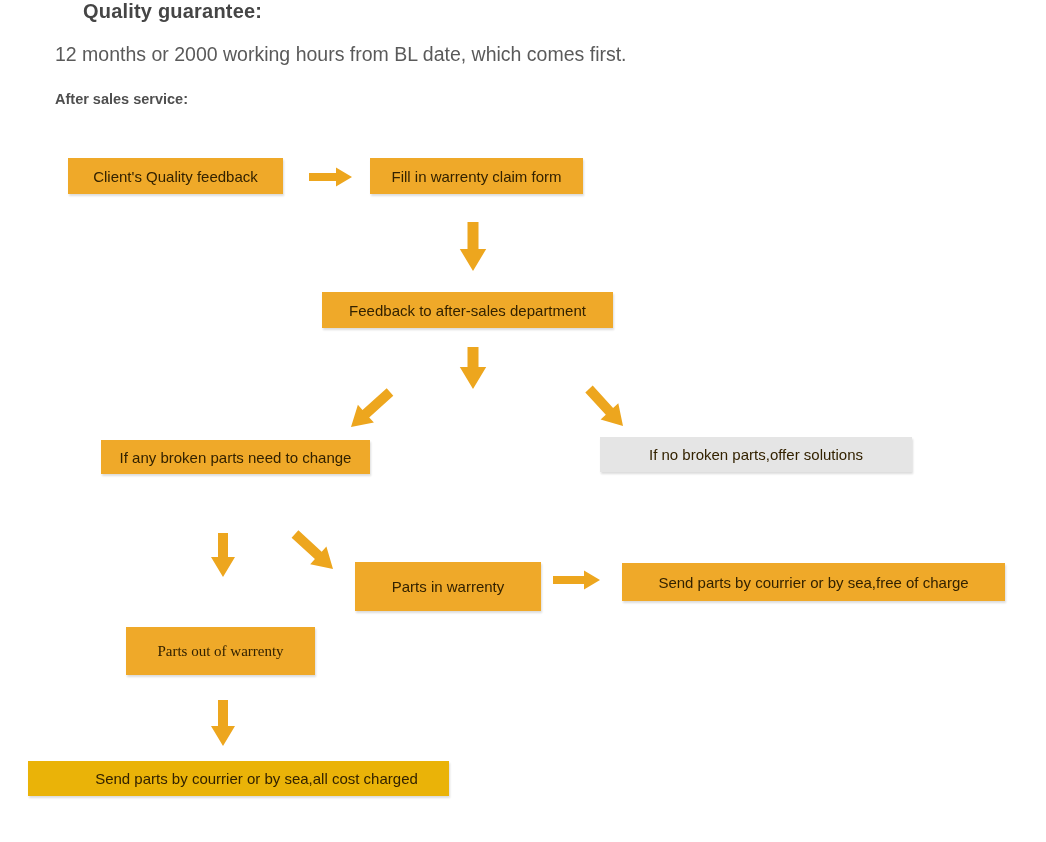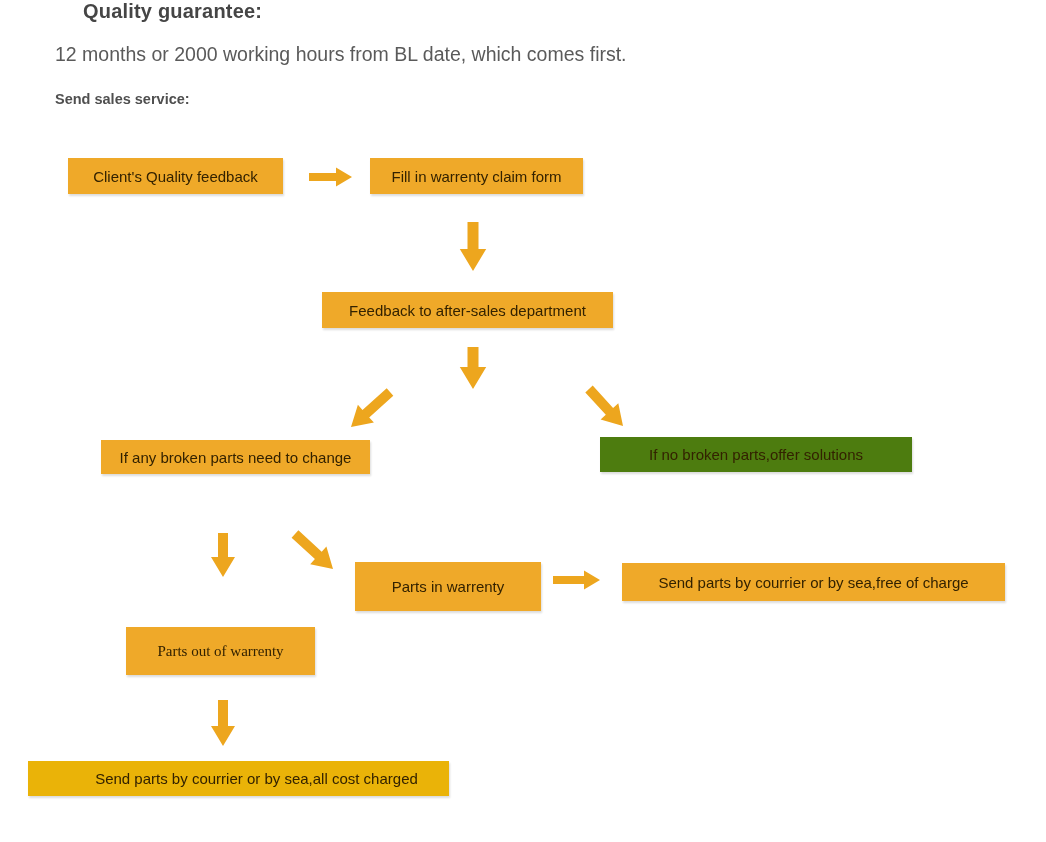--- a/index.html
+++ b/index.html
@@ -59,27 +59,27 @@
     top: 0;
     pointer-events: none;
   }
 </style>
 </head>
 <body>
 
 <div id="canvas" style="background: rgb(255, 255, 255);">
   <div class="title" style="color: rgb(69, 69, 69); margin-left: 28px;">Quality guarantee:</div>
   <div class="subtitle" style="color: rgb(90, 90, 90); text-align: center;">12 months or 2000 working hours from BL date, which comes first.</div>
-  <div class="section-label" style="color: rgb(79, 79, 79);">Send sales service:</div>
+  <div class="section-label" style="color: rgb(79, 79, 79);">After sales service:</div>
   <div id="flowchart">
       <div class="flow-node" style="left: 68px; top: 158px; width: 215px; height: 36px; background: rgb(239, 169, 41); color: rgb(51, 34, 0);">Client's Quality feedback</div>
       <div class="flow-node" style="left: 370px; top: 158px; width: 213px; height: 36px; background: rgb(239, 169, 41); color: rgb(51, 34, 0);">Fill in warrenty claim form</div>
       <div class="flow-node" style="left: 322px; top: 292px; width: 291px; height: 36px; background: rgb(239, 169, 41); color: rgb(51, 34, 0);">Feedback to after-sales department</div>
       <div class="flow-node" style="left: 101px; top: 440px; width: 269px; height: 34px; background: rgb(239, 169, 41); color: rgb(51, 34, 0);">If any broken parts need to change</div>
-      <div class="flow-node" style="left: 600px; top: 437px; width: 312px; height: 35px; background: #4d7c0f; color: rgb(51, 34, 0);">If no broken parts,offer solutions</div>
+      <div class="flow-node" style="left: 600px; top: 437px; width: 312px; height: 35px; background: #e5e5e5; color: rgb(51, 34, 0);">If no broken parts,offer solutions</div>
       <div class="flow-node" style="left: 355px; top: 562px; width: 186px; height: 49px; background: rgb(239, 169, 41); color: rgb(51, 34, 0);">Parts in warrenty</div>
       <div class="flow-node" style="left: 622px; top: 563px; width: 383px; height: 38px; background: rgb(239, 169, 41); color: rgb(51, 34, 0);">Send parts by courrier or by sea,free of charge</div>
       <div class="flow-node" style="left: 126px; top: 627px; width: 189px; height: 48px; background: rgb(239, 169, 41); color: rgb(51, 34, 0); font-family: Liberation Serif, serif;">Parts out of warrenty</div>
       <div class="flow-node" style="left: 28px; top: 761px; width: 385px; height: 35px; background: #eab308; color: rgb(51, 34, 0); padding-left: 36px;">Send parts by courrier or by sea,all cost charged</div>
     </div>
 <svg id="arrow-layer" width="1046" height="842">
       <polygon points="309.0,181.0 336.0,181.0 336.0,186.6 352.0,177.0 336.0,167.4 336.0,173.0 309.0,173.0" fill="#EDA61E"></polygon>
       <polygon points="467.5,222.0 467.5,249.0 459.8,249.0 473.0,271.0 486.2,249.0 478.5,249.0 478.5,222.0" fill="#EDA61E"></polygon>
       <polygon points="467.5,347.0 467.5,367.0 459.8,367.0 473.0,389.0 486.2,367.0 478.5,367.0 478.5,347.0" fill="#EDA61E"></polygon>
       <polygon points="386.7,388.3 362.5,409.9 357.9,404.7 351.0,427.0 373.9,422.6 369.2,417.4 393.3,395.7" fill="#EDA61E"></polygon>

